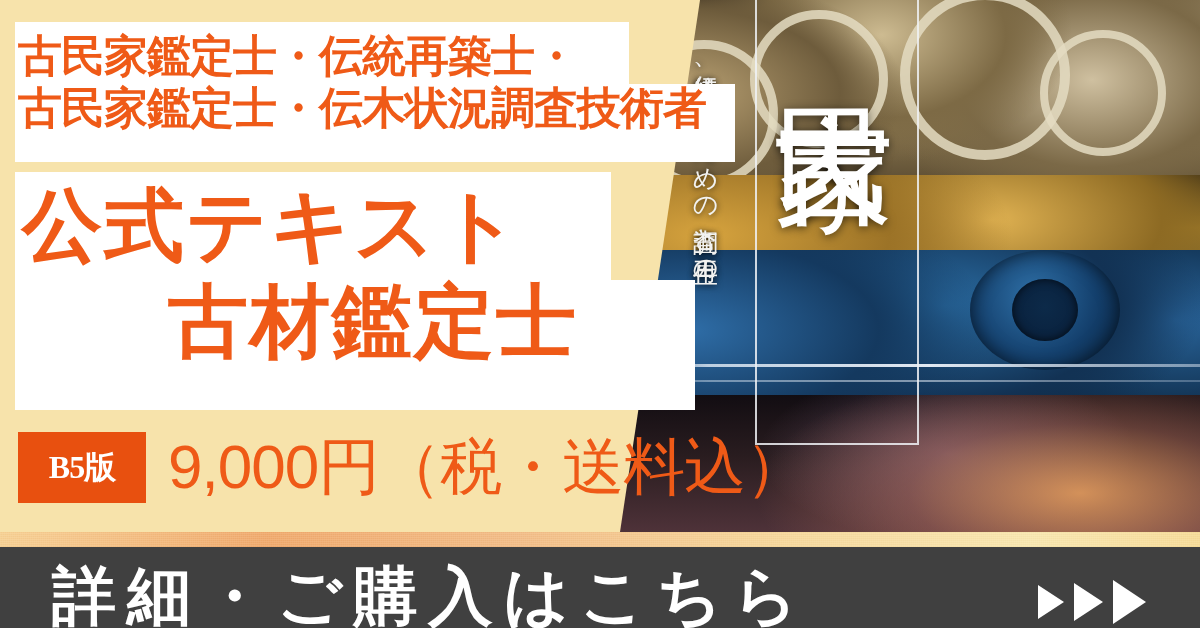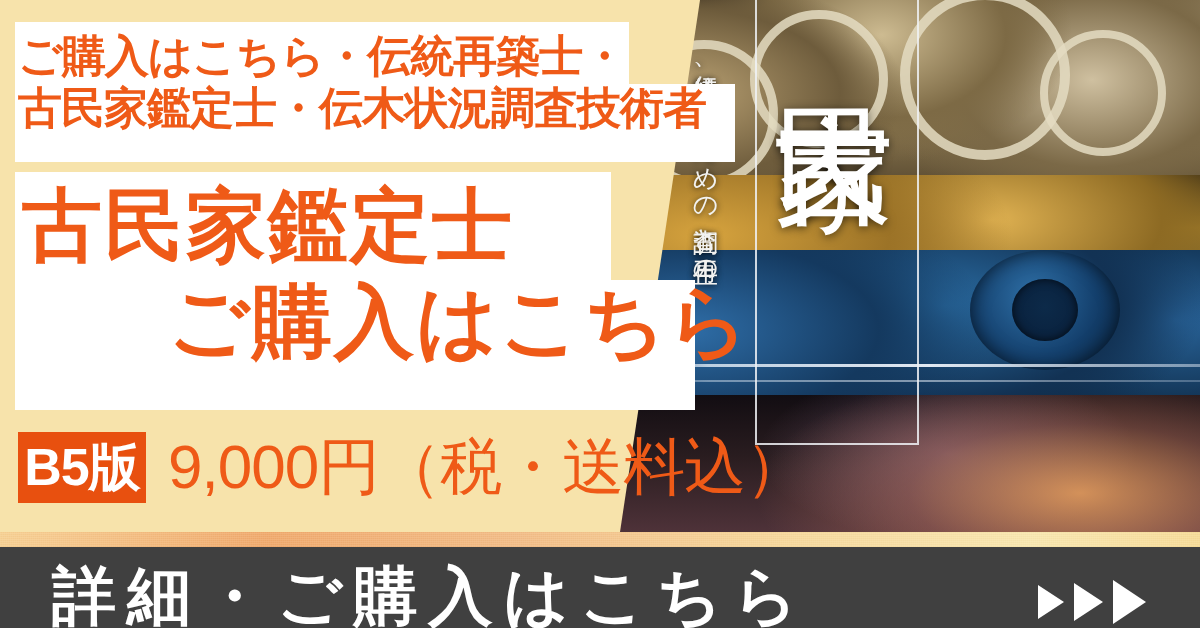--- a/index.html
+++ b/index.html
@@ -131,22 +131,23 @@
   }
   .big-l2{
     position:absolute;left:168px;top:282px;
     color:#ef5a17;font-size:80px;font-weight:700;line-height:1;
     letter-spacing:2px;white-space:nowrap;
   }
 
   .badge{
     position:absolute;left:18px;top:432px;width:128px;height:71px;
     background:#e8500f;color:#fff;
-    font-size:52px;font-weight:700;line-height:71px;text-align:center;
+    font-size:32px;font-weight:700;line-height:71px;text-align:center;
     letter-spacing:-1px;
+    font-family:Liberation Serif, serif;
   }
   .price{
     position:absolute;left:168px;top:437px;
     color:#ef5a17;font-size:62px;font-weight:400;line-height:60px;
     letter-spacing:-1px;white-space:nowrap;
   }
 
   
   .cta{
     position:absolute;left:0;top:547px;width:1200px;height:97px;
@@ -191,26 +192,26 @@
     <div class="cover-title">古民家</div>
     <div class="cover-sub">伝統構法、古民家活用のための調査と再生の</div>
   </div>
 
   <div class="wedge"></div>
 
   <div class="panel panel-top"></div>
   <div class="panel panel-mid"></div>
 
   <div class="head-line">
-    <span>ご購入はこちら・伝統再築士・</span>
+    <span>古民家鑑定士・伝統再築士・</span>
     <span class="l2">古民家鑑定士・伝木状況調査技術者</span>
   </div>
 
-  <div class="big-l1">古民家鑑定士</div>
-  <div class="big-l2">ご購入はこちら</div>
+  <div class="big-l1">公式テキスト</div>
+  <div class="big-l2">古材鑑定士</div>
 
   <div class="badge">B5版</div>
   <div class="price">9,000円（税・送料込）</div>
 
   <div class="cta">
     <div class="cta-text">詳細・ご購入はこちら</div>
     <div class="arrows">
       <span class="tri t1"></span>
       <span class="tri t2"></span>
       <span class="tri t3"></span>

